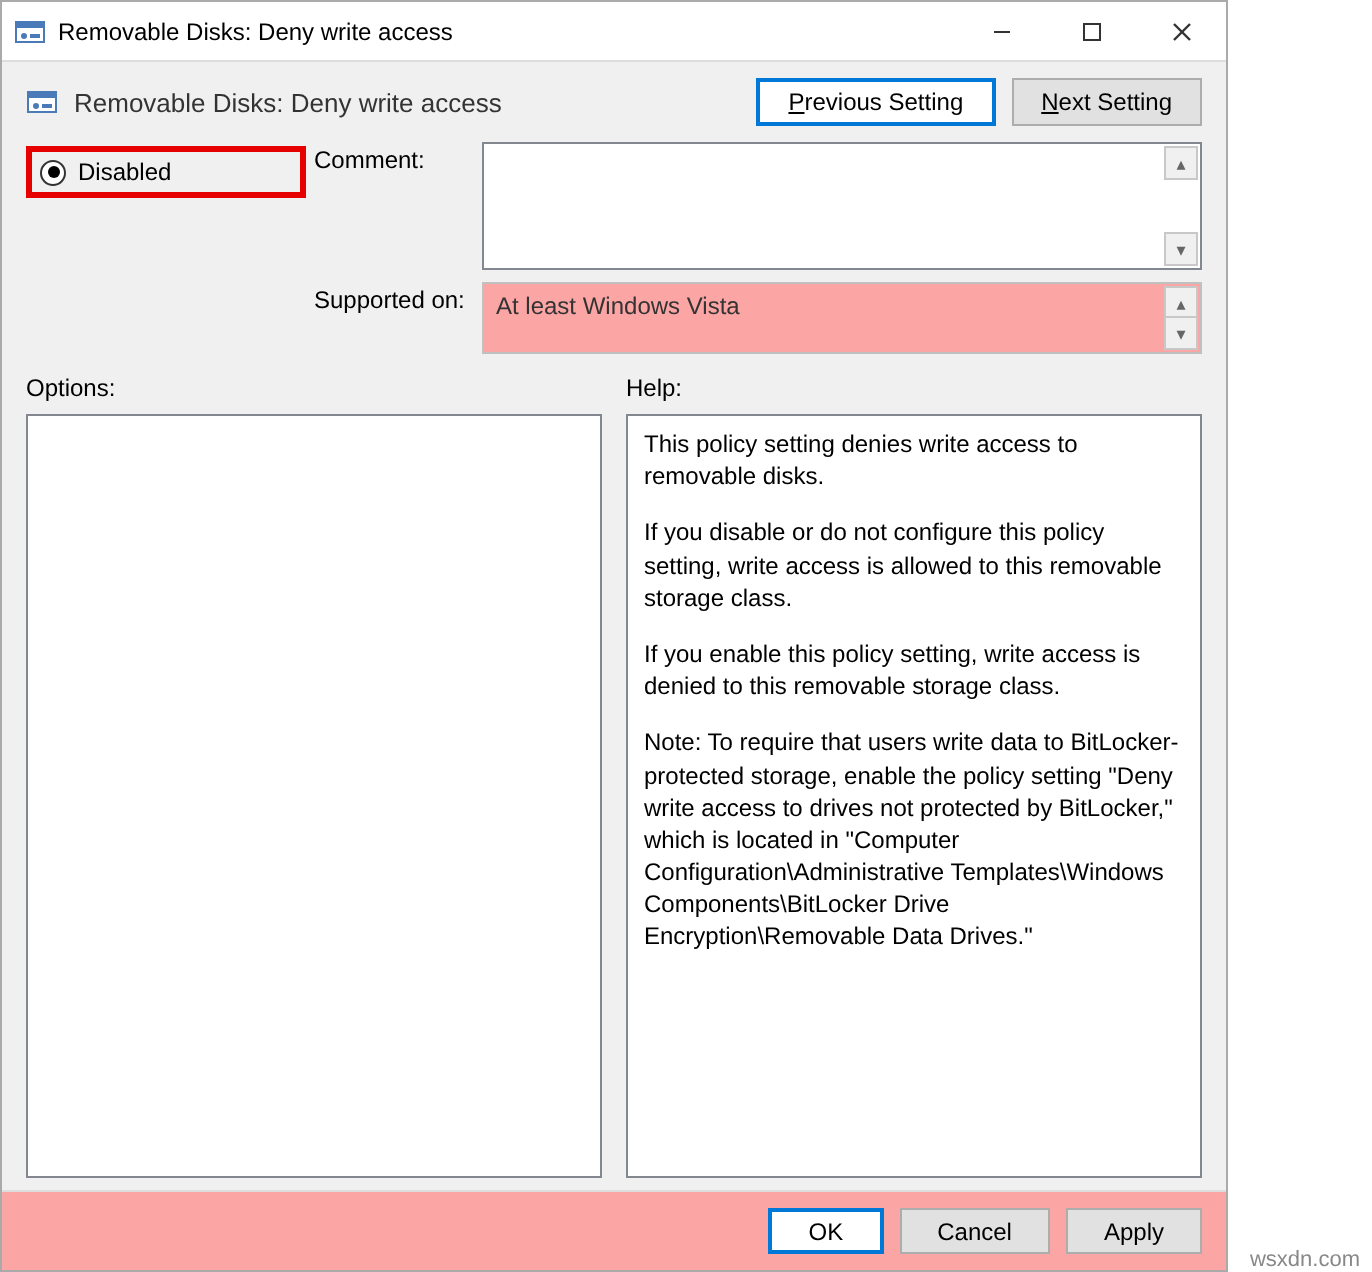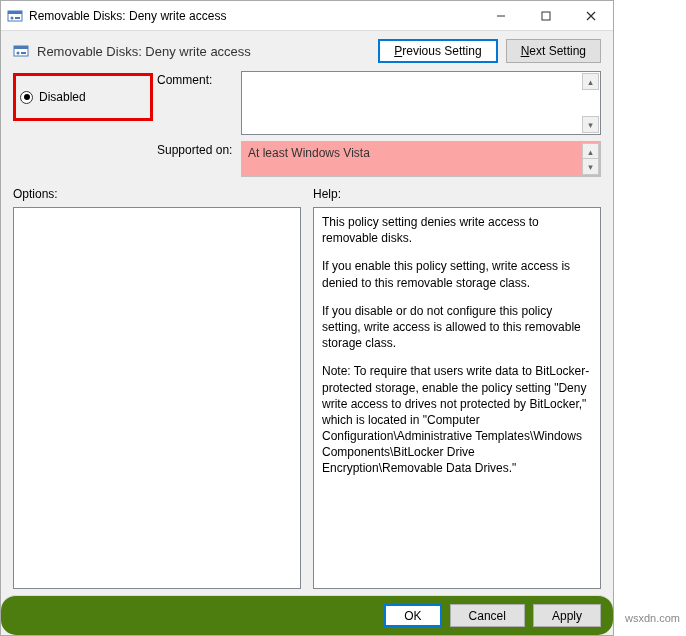--- a/index.html
+++ b/index.html
@@ -75,21 +75,21 @@
     align-items: start;
     margin-bottom: 10px;
   }
   .radios { display:flex; flex-direction:column; gap:12px; padding-top:2px; }
   .radio-row { display:flex; align-items:center; gap:6px; padding:2px 4px; }
   .radio {
     width:13px; height:13px; border:1px solid #333; border-radius:50%;
     display:flex; align-items:center; justify-content:center; background:#fff;
   }
   .radio.sel::after { content:""; width:6px; height:6px; background:#000; border-radius:50%; }
-  .highlight { border:3px solid #e60000; display:inline-flex; padding:14px 4px; }
+  .highlight { border:3px solid #e60000; display:inline-flex; padding:3px 4px; }
   .lbl { font-size:12px; }
   .lblright { font-size:12px; text-align:left; padding-top:2px; }
   .textbox {
     background:#fff; border:1px solid #828790; height:64px; width:100%;
     position:relative; overflow:hidden;
   }
   .supported-box {
     background:#fca5a5; border:1px solid #c0c0c0; height:36px; width:100%;
     padding:4px 6px; font-size:12px; color:#333; position:relative;
   }
@@ -103,30 +103,30 @@
   .mid-row { display:flex; gap:12px; flex:1; min-height:0;justify-content:center; }
   .col { display:flex; flex-direction:column; flex:1; min-height:0; }
   .col-label { font-size:12px; margin-bottom:6px; }
   .panel {
     flex:1; background:#fff; border:1px solid #828790; overflow:auto;
     padding:6px 8px; font-size:12px; line-height:1.35;
   }
   .panel p { margin:0 0 12px 0; }
   .footer {
     display:flex; justify-content:flex-end; gap:8px;
-    padding:8px 12px; border-top:1px solid #ddd; background:#4d7c0f;border-radius:15px;
+    padding:8px 12px; border-top:1px solid #ddd; background:#fca5a5;
   }
   .btn {
     height:23px; padding:0 18px; background:#e1e1e1;
     border:1px solid #adadad; font-size:12px;
     display:flex; align-items:center; justify-content:center;
   }
   .btn.primary { border:2px solid #0078d7; background:#fff; }
   .watermark {
-    position:absolute; right:6px; bottom:12px; font-size:11px; color:#888;
+    position:absolute; right:6px; bottom:0; font-size:11px; color:#888;
   }
 </style>
 </head>
 <body>
 
 <div class="window">
 
   <div class="titlebar">
     <svg class="ticon" viewBox="0 0 16 16">
       <rect x="1" y="3" width="14" height="10" fill="#fff" stroke="#4a7ab8"></rect>
@@ -201,22 +201,22 @@
 
     <div class="mid-row">
       <div class="col">
         <div class="col-label">Options:</div>
         <div class="panel"></div>
       </div>
       <div class="col">
         <div class="col-label">Help:</div>
         <div class="panel">
           <p>This policy setting denies write access to removable disks.</p>
+          <p>If you disable or do not configure this policy setting, write access is allowed to this removable storage class.</p>
           <p>If you enable this policy setting, write access is denied to this removable storage class.</p>
-          <p>If you disable or do not configure this policy setting, write access is allowed to this removable storage class.</p>
           <p>Note: To require that users write data to BitLocker-protected storage, enable the policy setting "Deny write access to drives not protected by BitLocker," which is located in "Computer Configuration\Administrative Templates\Windows Components\BitLocker Drive Encryption\Removable Data Drives."</p>
         </div>
       </div>
     </div>
 
   </div>
 
   <div class="footer">
     <div class="btn primary">OK</div>
     <div class="btn">Cancel</div>

